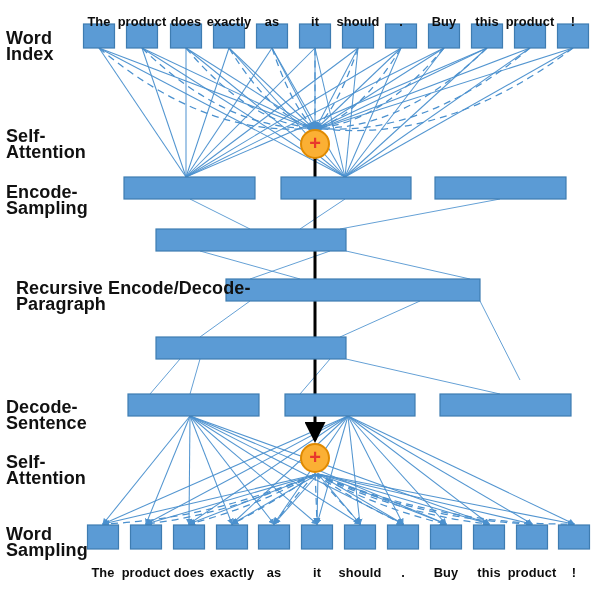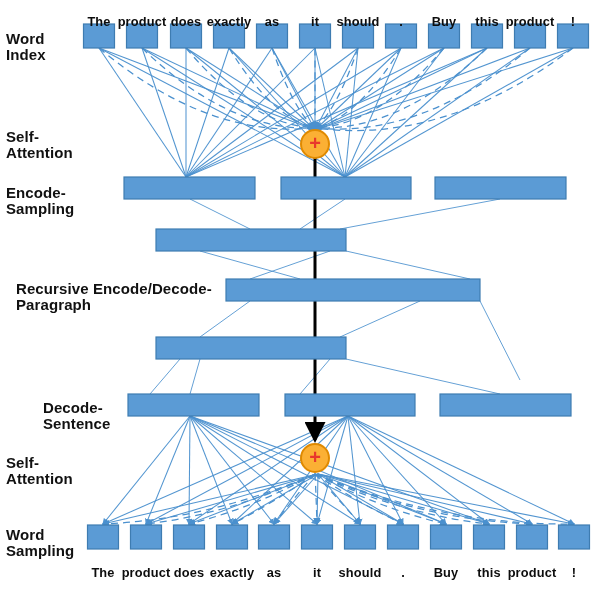--- a/index.html
+++ b/index.html
@@ -3,21 +3,21 @@
 <meta charset="utf-8">
 <style>
   html,body{margin:0;padding:0;background:#ffffff;}
   body{width:600px;height:591px;overflow:hidden;
        font-family:"Liberation Sans", sans-serif;}
   #stage{position:relative;width:600px;height:591px;background:#fff;}
   svg#diagram{position:absolute;left:0;top:0;width:600px;height:591px;display:block;}
   .row-label{
     position:absolute;
     font-weight:bold;
-    font-size:15px;
+    font-size:18px;
     color:#111111;
     line-height:15.5px;
     letter-spacing:.1px;
     white-space:pre-line;
   }
   .sent{
     position:absolute;
     font-weight:bold;
     font-size:12.8px;
     color:#0d0d0d;
@@ -215,21 +215,21 @@
 
   <div id="labels">
       <div class="row-label" style="left: 6px; top: 31px;">Word
 Index</div>
       <div class="row-label" style="left: 6px; top: 129px;">Self-
 Attention</div>
       <div class="row-label" style="left: 6px; top: 185px;">Encode-
 Sampling</div>
       <div class="row-label" style="left: 16px; top: 281px;">Recursive Encode/Decode-
 Paragraph</div>
-      <div class="row-label" style="left: 6px; top: 400px; margin-left: 37px;">Decode-
+      <div class="row-label" style="left: 6px; top: 400px;">Decode-
 Sentence</div>
       <div class="row-label" style="left: 6px; top: 455px;">Self-
 Attention</div>
       <div class="row-label" style="left: 6px; top: 527px;">Word
 Sampling</div>
     </div>
   <div id="sent-top" class="sent" style="top: 14px; left: 0px;">
       <span style="left: 99px;">The</span>
       <span style="left: 142px;">product</span>
       <span style="left: 186px;">does</span>

